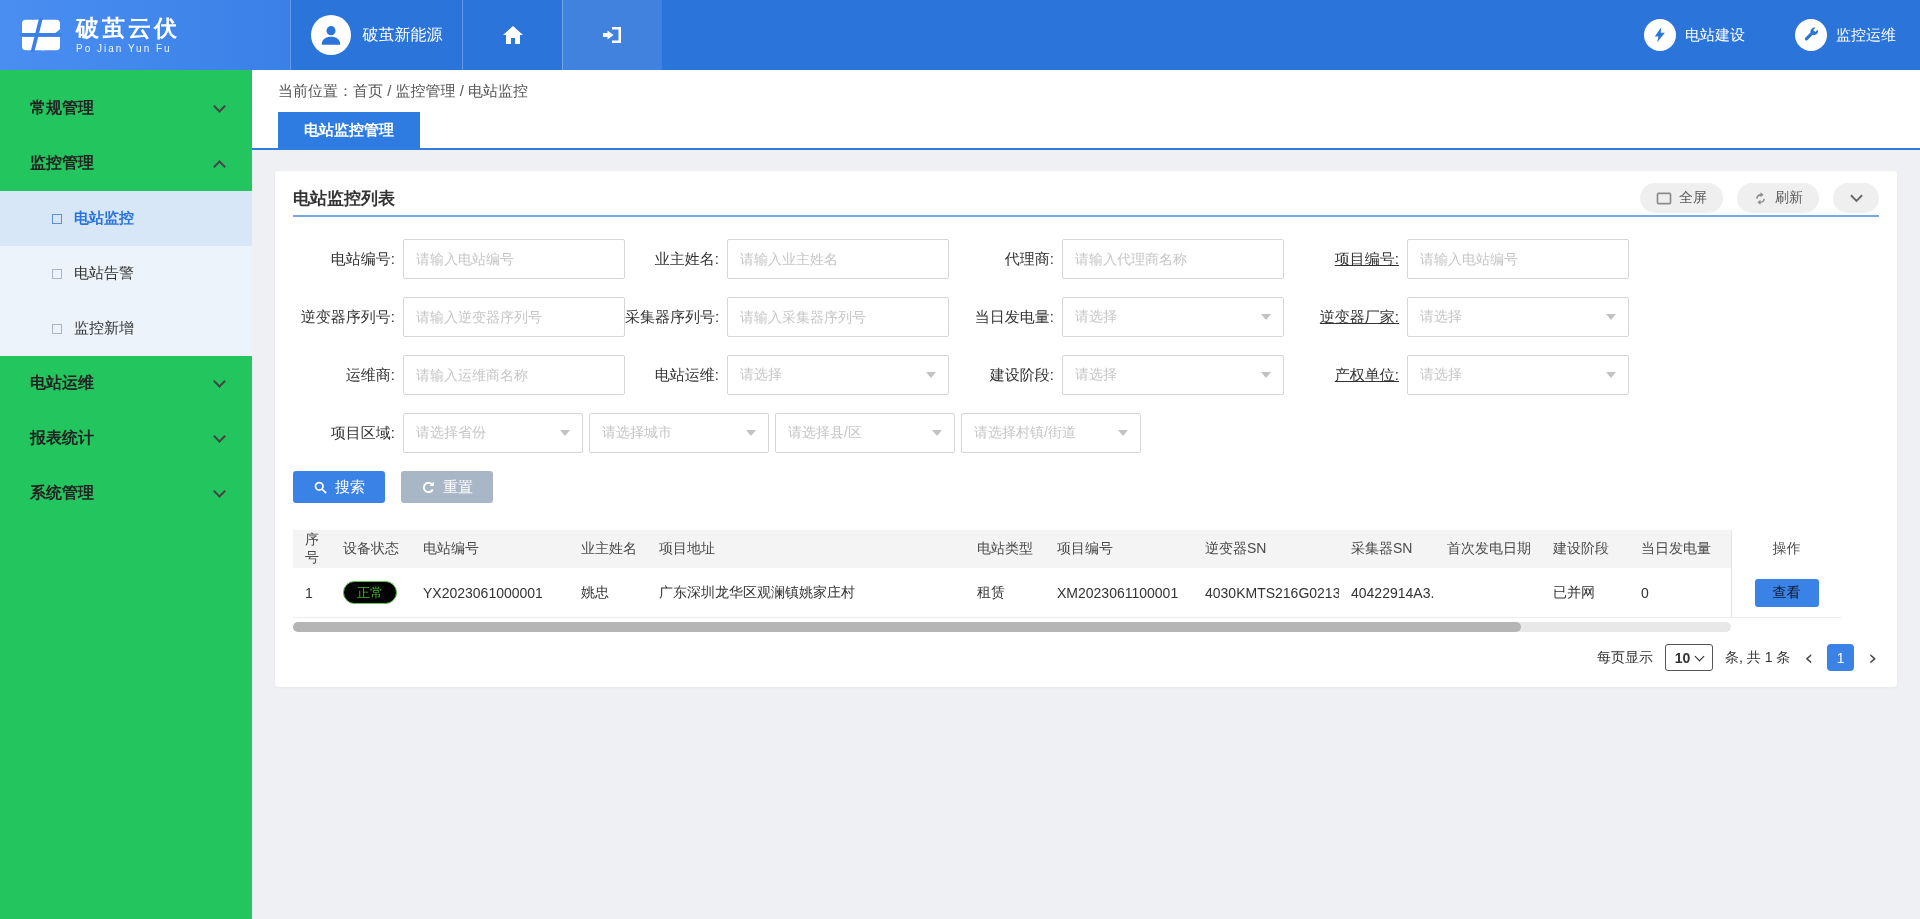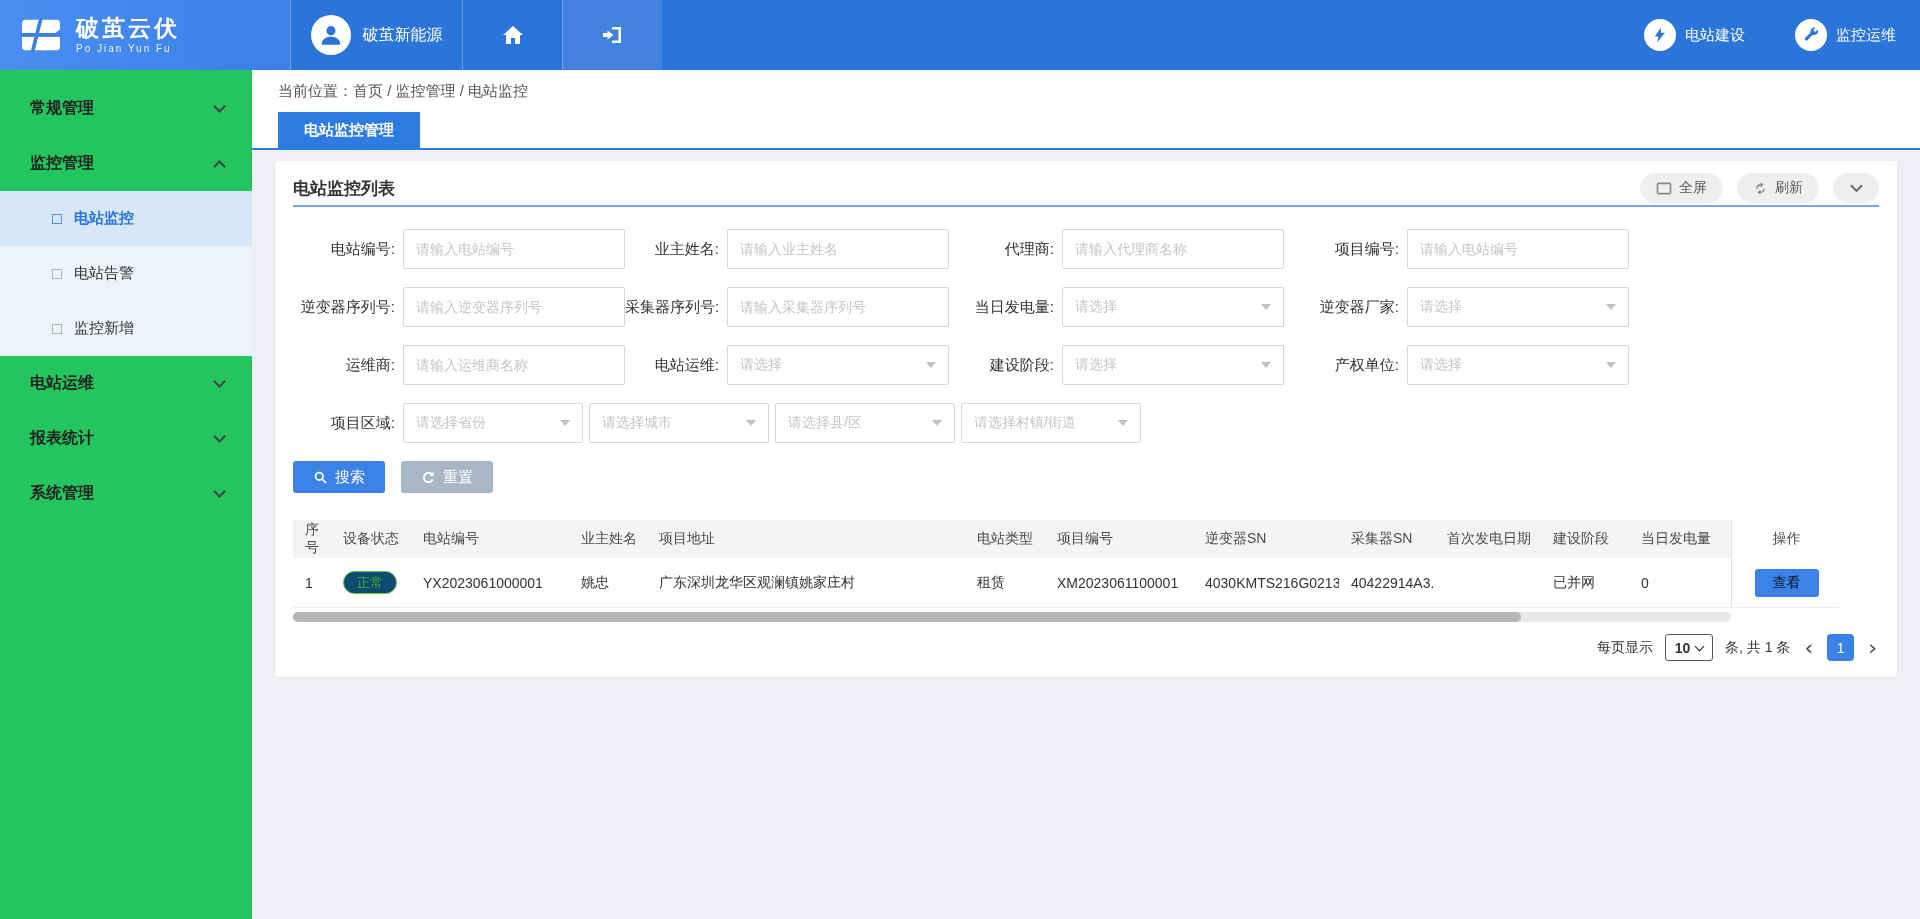--- a/index.html
+++ b/index.html
@@ -43,39 +43,39 @@
   .submenu-item.active .sq { border-color:#5b8fd9; }
 
   .content { flex:1; display:flex; flex-direction:column; min-width:0; }
   .content-top { background:#fff; }
   .breadcrumb { height:42px; display:flex; align-items:center; padding-left:26px;
     font-size:15px; color:#555; }
   .breadcrumb .path { color:#555; cursor:pointer; }
   .tabs-row { padding-left:26px; border-bottom:2px solid #2e7ce2; display:flex; }
   .tab { width:142px; height:36px; background:#2e7ce2; color:#fff; font-size:15px;
     font-weight:bold; display:flex; align-items:center; justify-content:center; cursor:pointer; }
-  .content-body { padding:11px 23px; }
+  .content-body { padding:21px 23px; }
 
   
   .card { background:#fff; border-radius:4px; padding:10px 18px 0 18px; height:516px;
     box-shadow:0 1px 3px rgba(0,0,0,.04); }
   .card-head { height:36px; display:flex; align-items:center; justify-content:space-between;
     border-bottom:2px solid #7aa6e8; }
   .card-title { font-size:17px; font-weight:bold; color:#333; }
   .toolbar { display:flex; gap:14px; align-items:center; }
   .pill { height:30px; padding:0 16px; border:none; border-radius:16px; background:#efefef;
     color:#5a5a5a; font-size:14px; display:flex; align-items:center; gap:7px; cursor:pointer;
     font-family:inherit; }
   .pill.sm { width:46px; padding:0; justify-content:center; }
 
   
   .filter-form { padding-top:22px; }
   .frow { display:flex; align-items:center; margin-bottom:18px; }
   .flabel { font-size:15px; color:#333; text-align:right; margin-right:8px; white-space:nowrap; }
-  .lw1{width:102px;} .lw2{width:94px;} .lw3{width:105px;} .lw4{width:115px;}
+  .lw1{width:102px;} .lw2{width:94px;} .lw3{width:105px;} .lw4{width:115px;text-decoration:underline;}
   .finput { width:222px; height:40px; border:1px solid #d6d6d6; border-radius:2px;
     padding:0 12px; font-size:14px; color:#333; outline:none; font-family:inherit; background:#fff; }
   .finput::placeholder { color:#c6c6c6; }
   .fselect { width:222px; height:40px; border:1px solid #d6d6d6; border-radius:2px;
     display:flex; align-items:center; justify-content:space-between; padding:0 12px;
     background:#fff; cursor:pointer; }
   .fselect .ph { font-size:14px; color:#c6c6c6; }
   .caret { width:0; height:0; border-left:5px solid transparent; border-right:5px solid transparent;
     border-top:6px solid #c2c2c2; }
   .fselect.region { width:180px; margin-right:6px; }
@@ -94,21 +94,21 @@
     padding-left:12px; height:38px; }
   .td { font-size:14px; color:#333; display:flex; align-items:center; padding-left:12px;
     height:50px; border-bottom:1px solid #ececec; background:#fff; }
   .c0{width:38px;} .c1{width:80px;} .c2{width:158px;} .c3{width:78px;} .c4{width:318px;}
   .c5{width:80px;} .c6{width:148px;} .c7{width:146px;} .c8{width:96px;} .c9{width:106px;}
   .c10{width:88px;} .c11{width:102px;text-align:right;}
   .cact { width:110px; border-left:1px solid #e3e3e3; background:#fff; justify-content:center;
     padding-left:0; }
   .th.cact { background:#fff; }
   .status-pill { border:1px solid #5ec44a; color:#45b035; font-size:13px; border-radius:13px;
-    padding:4px 13px; line-height:1; background:#0c4a6e; }
+    padding:4px 13px; line-height:1; background:#000000; }
   .view-btn { width:64px; height:28px; background:#3b82e6; border:none; border-radius:3px;
     color:#0f172a; font-size:14px; cursor:pointer; font-family:inherit; }
 
   
   .hscroll { margin-top:4px; width:1438px; height:10px; background:#e8e8e8; border-radius:5px; }
   .hscroll .thumb { width:1228px; height:10px; background:#b5b5b5; border-radius:5px; cursor:grab; }
 
   
   .pager { margin-top:12px; display:flex; align-items:center; justify-content:flex-end;
     gap:12px; font-size:14px; color:#333; }

